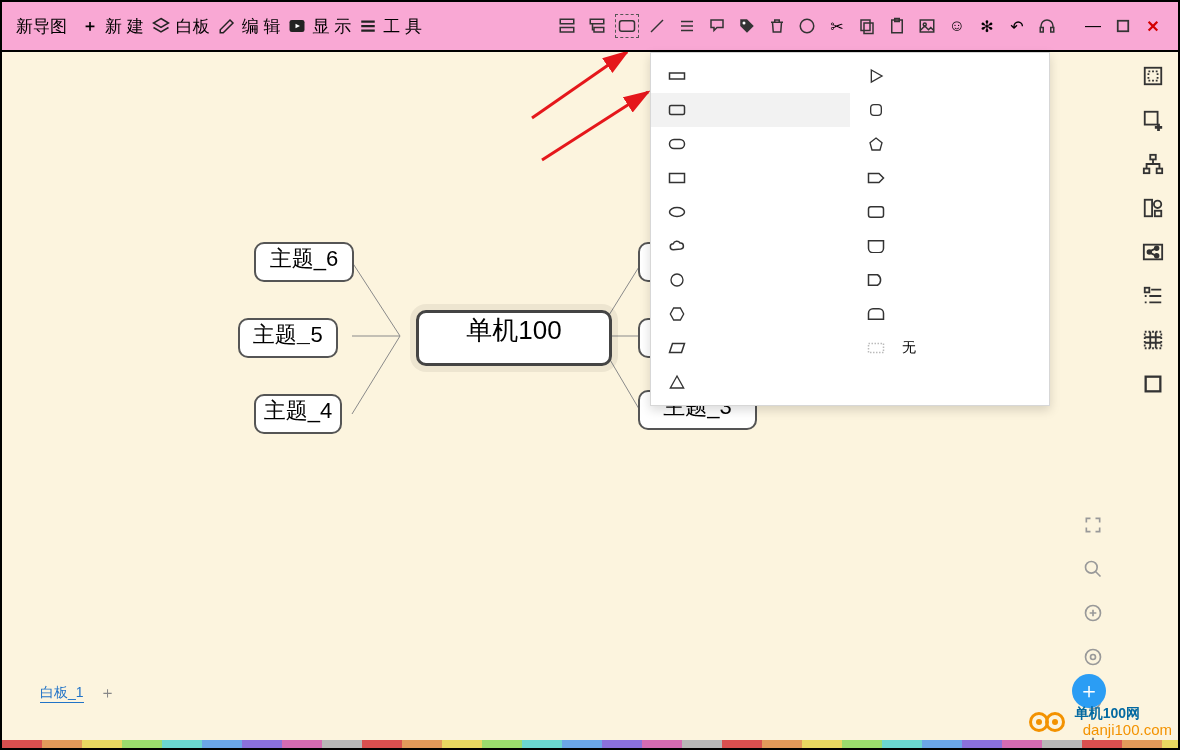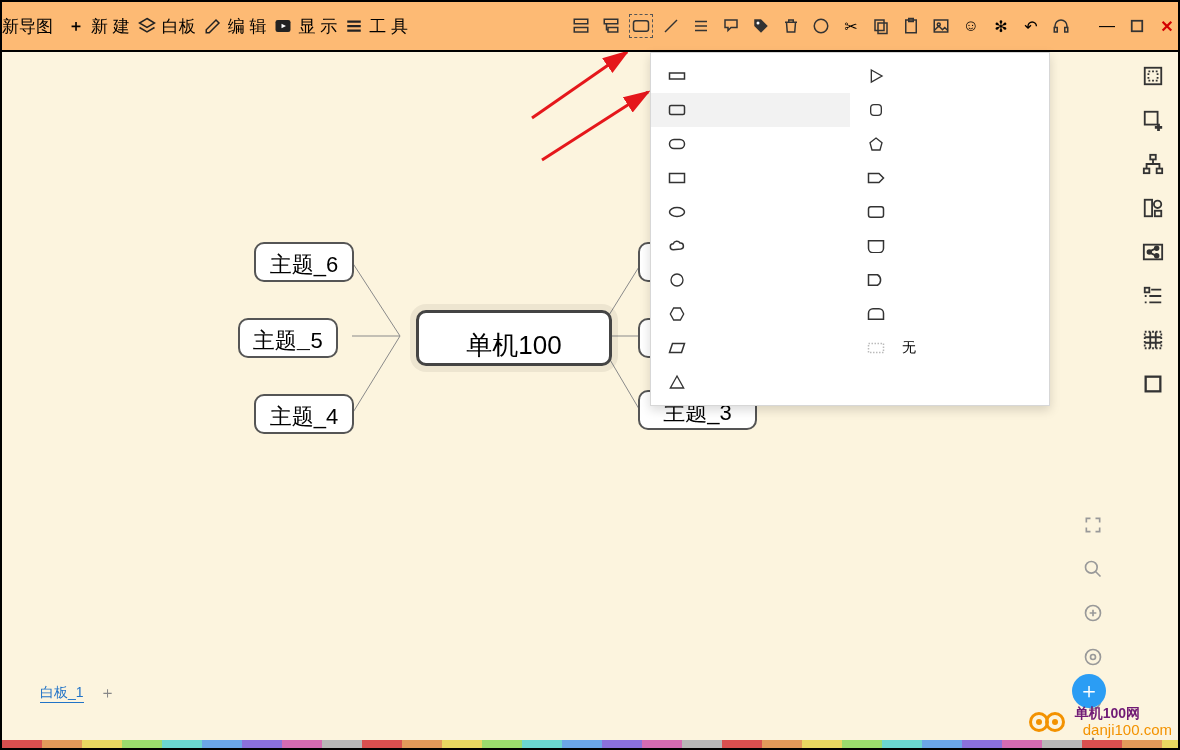--- a/index.html
+++ b/index.html
@@ -13,24 +13,24 @@
     overflow: hidden;
     background: #fff;
   }
 
   
   .toolbar {
     height: 50px;
     display: flex;
     align-items: center;
     border-bottom: 2px solid #000;
-    padding: 0 0;
+    padding: 0 14px;
     font-size: 17px;
     justify-content: space-between;
-    background: #fdba74;
+    background: #f9a8d4;
   }
   .tb-left { display: flex; align-items: center; gap: 6px; }
   .tb-left .menu { display: flex; align-items: center; gap: 4px; cursor: pointer; }
   .tb-right { display: flex; align-items: center; gap: 8px; }
   .tb-right .ico, .ico {
     width: 22px; height: 22px; display: inline-flex;
     align-items: center; justify-content: center;
     font-size: 16px;
     cursor: pointer;
   }
@@ -45,21 +45,21 @@
     background: #fcf4de;
     width: 100%;
     height: 696px; 
   }
   .node {
     position: absolute;
     border: 2px solid #555;
     border-radius: 10px;
     background: #fff;
     display: flex;
-    align-items: flex-end;
+    align-items: flex-start;
     justify-content: center;
     font-size: 22px;
     cursor: pointer;
   }
   .node.central {
     border: 3px solid #444;
     font-size: 26px;
     box-shadow: 0 0 0 6px rgba(0,0,0,0.06);
     margin-left: 16px;
   }
@@ -334,21 +334,21 @@
   <div class="node central" style="left:398px; top:258px; width:196px; height:56px;">
     <span>单机100</span>
   </div>
 
   <div class="node" style="left:252px; top:190px; width:100px; height:40px;">
     <span>主题_6</span>
   </div>
   <div class="node" style="left:236px; top:266px; width:100px; height:40px;font-family:Liberation Mono, monospace;">
     <span>主题_5</span>
   </div>
-  <div class="node" style="left:252px; top:342px; width:100px; height:40px;">
+  <div class="node" style="left:252px; top:342px; width:88px; height:40px;">
     <span>主题_4</span>
   </div>
 
   <div class="node" style="left:636px; top:190px; width:100px; height:40px;"></div>
   <div class="node" style="left:636px; top:266px; width:100px; height:40px;"></div>
   <div class="node" style="left:636px; top:338px; width:119px; height:40px;">
     <span>主题_3</span>
   </div>
 
   <svg class="arrows">
@@ -404,21 +404,21 @@
   <div class="color-strip"></div>
 
   <div class="watermark">
     <span class="eyes">
       <span class="e"></span>
         <span class="e"></span>
         <span class="p"></span>
         <span class="p"></span>
     </span>
     <span style="display:flex;flex-direction:column;line-height:1.1;">
-      <span style="color:#701a75;font-weight:bold;">单机100网</span>
+      <span style="color:#0369a1;font-weight:bold;">单机100网</span>
       <span style="color:#f39200;font-size:15px;margin-left:8px;">danji100.com</span>
     </span>
   </div>
 </div>
 
 <div class="shape-dropdown">
   <div class="shape-col">
     <div class="shape-item">
         <span class="glyph">
           <svg width="18" height="10" viewBox="0 0 24 12" fill="none" stroke="#333" stroke-width="2">

